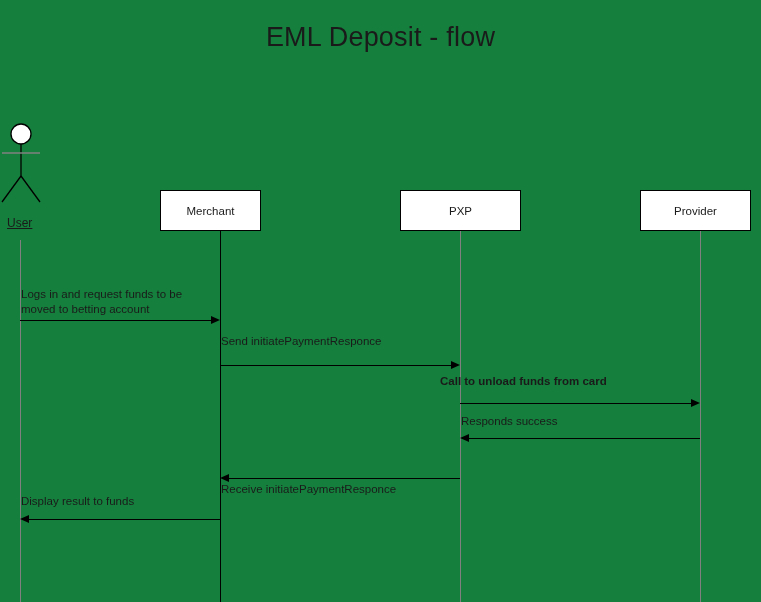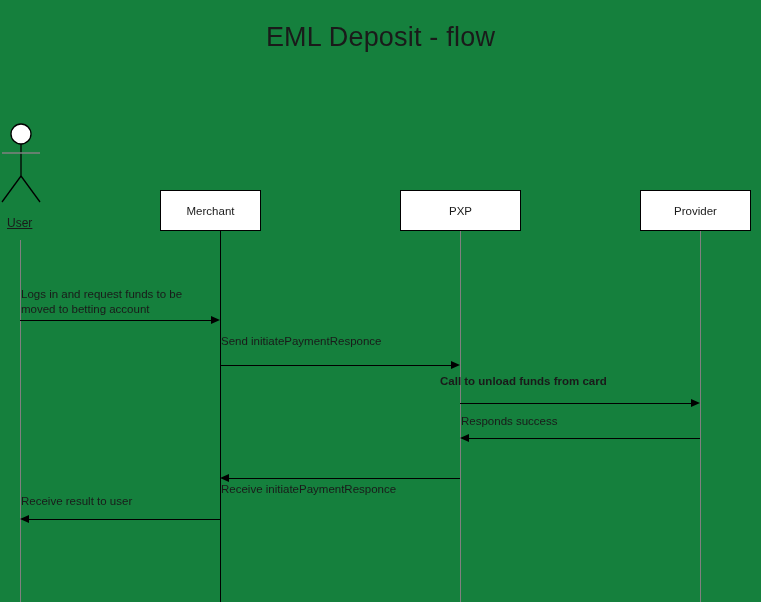--- a/index.html
+++ b/index.html
@@ -134,17 +134,17 @@
   <div class="msg-head right" style="left:691px; top:399px;"></div>
 
   <div class="msg-label" style="left:461px; top:414px; width:239px;">Responds success</div>
   <div class="msg-line" style="left:469px; top:438px; width:231px;"></div>
   <div class="msg-head left" style="left:460px; top:434px;"></div>
 
   <div class="msg-label" style="left:221px; top:454px; width:239px;margin-top:28px;">Receive initiatePaymentResponce</div>
   <div class="msg-line" style="left:229px; top:478px; width:231px;"></div>
   <div class="msg-head left" style="left:220px; top:474px;"></div>
 
-  <div class="msg-label" style="left:21px; top:494px; width:199px;">Receive result to user</div>
+  <div class="msg-label" style="left:21px; top:494px; width:199px;">Display result to funds</div>
   <div class="msg-line" style="left:29px; top:519px; width:191px;"></div>
   <div class="msg-head left" style="left:20px; top:515px;"></div>
 
 </div>
 
 </body></html>

